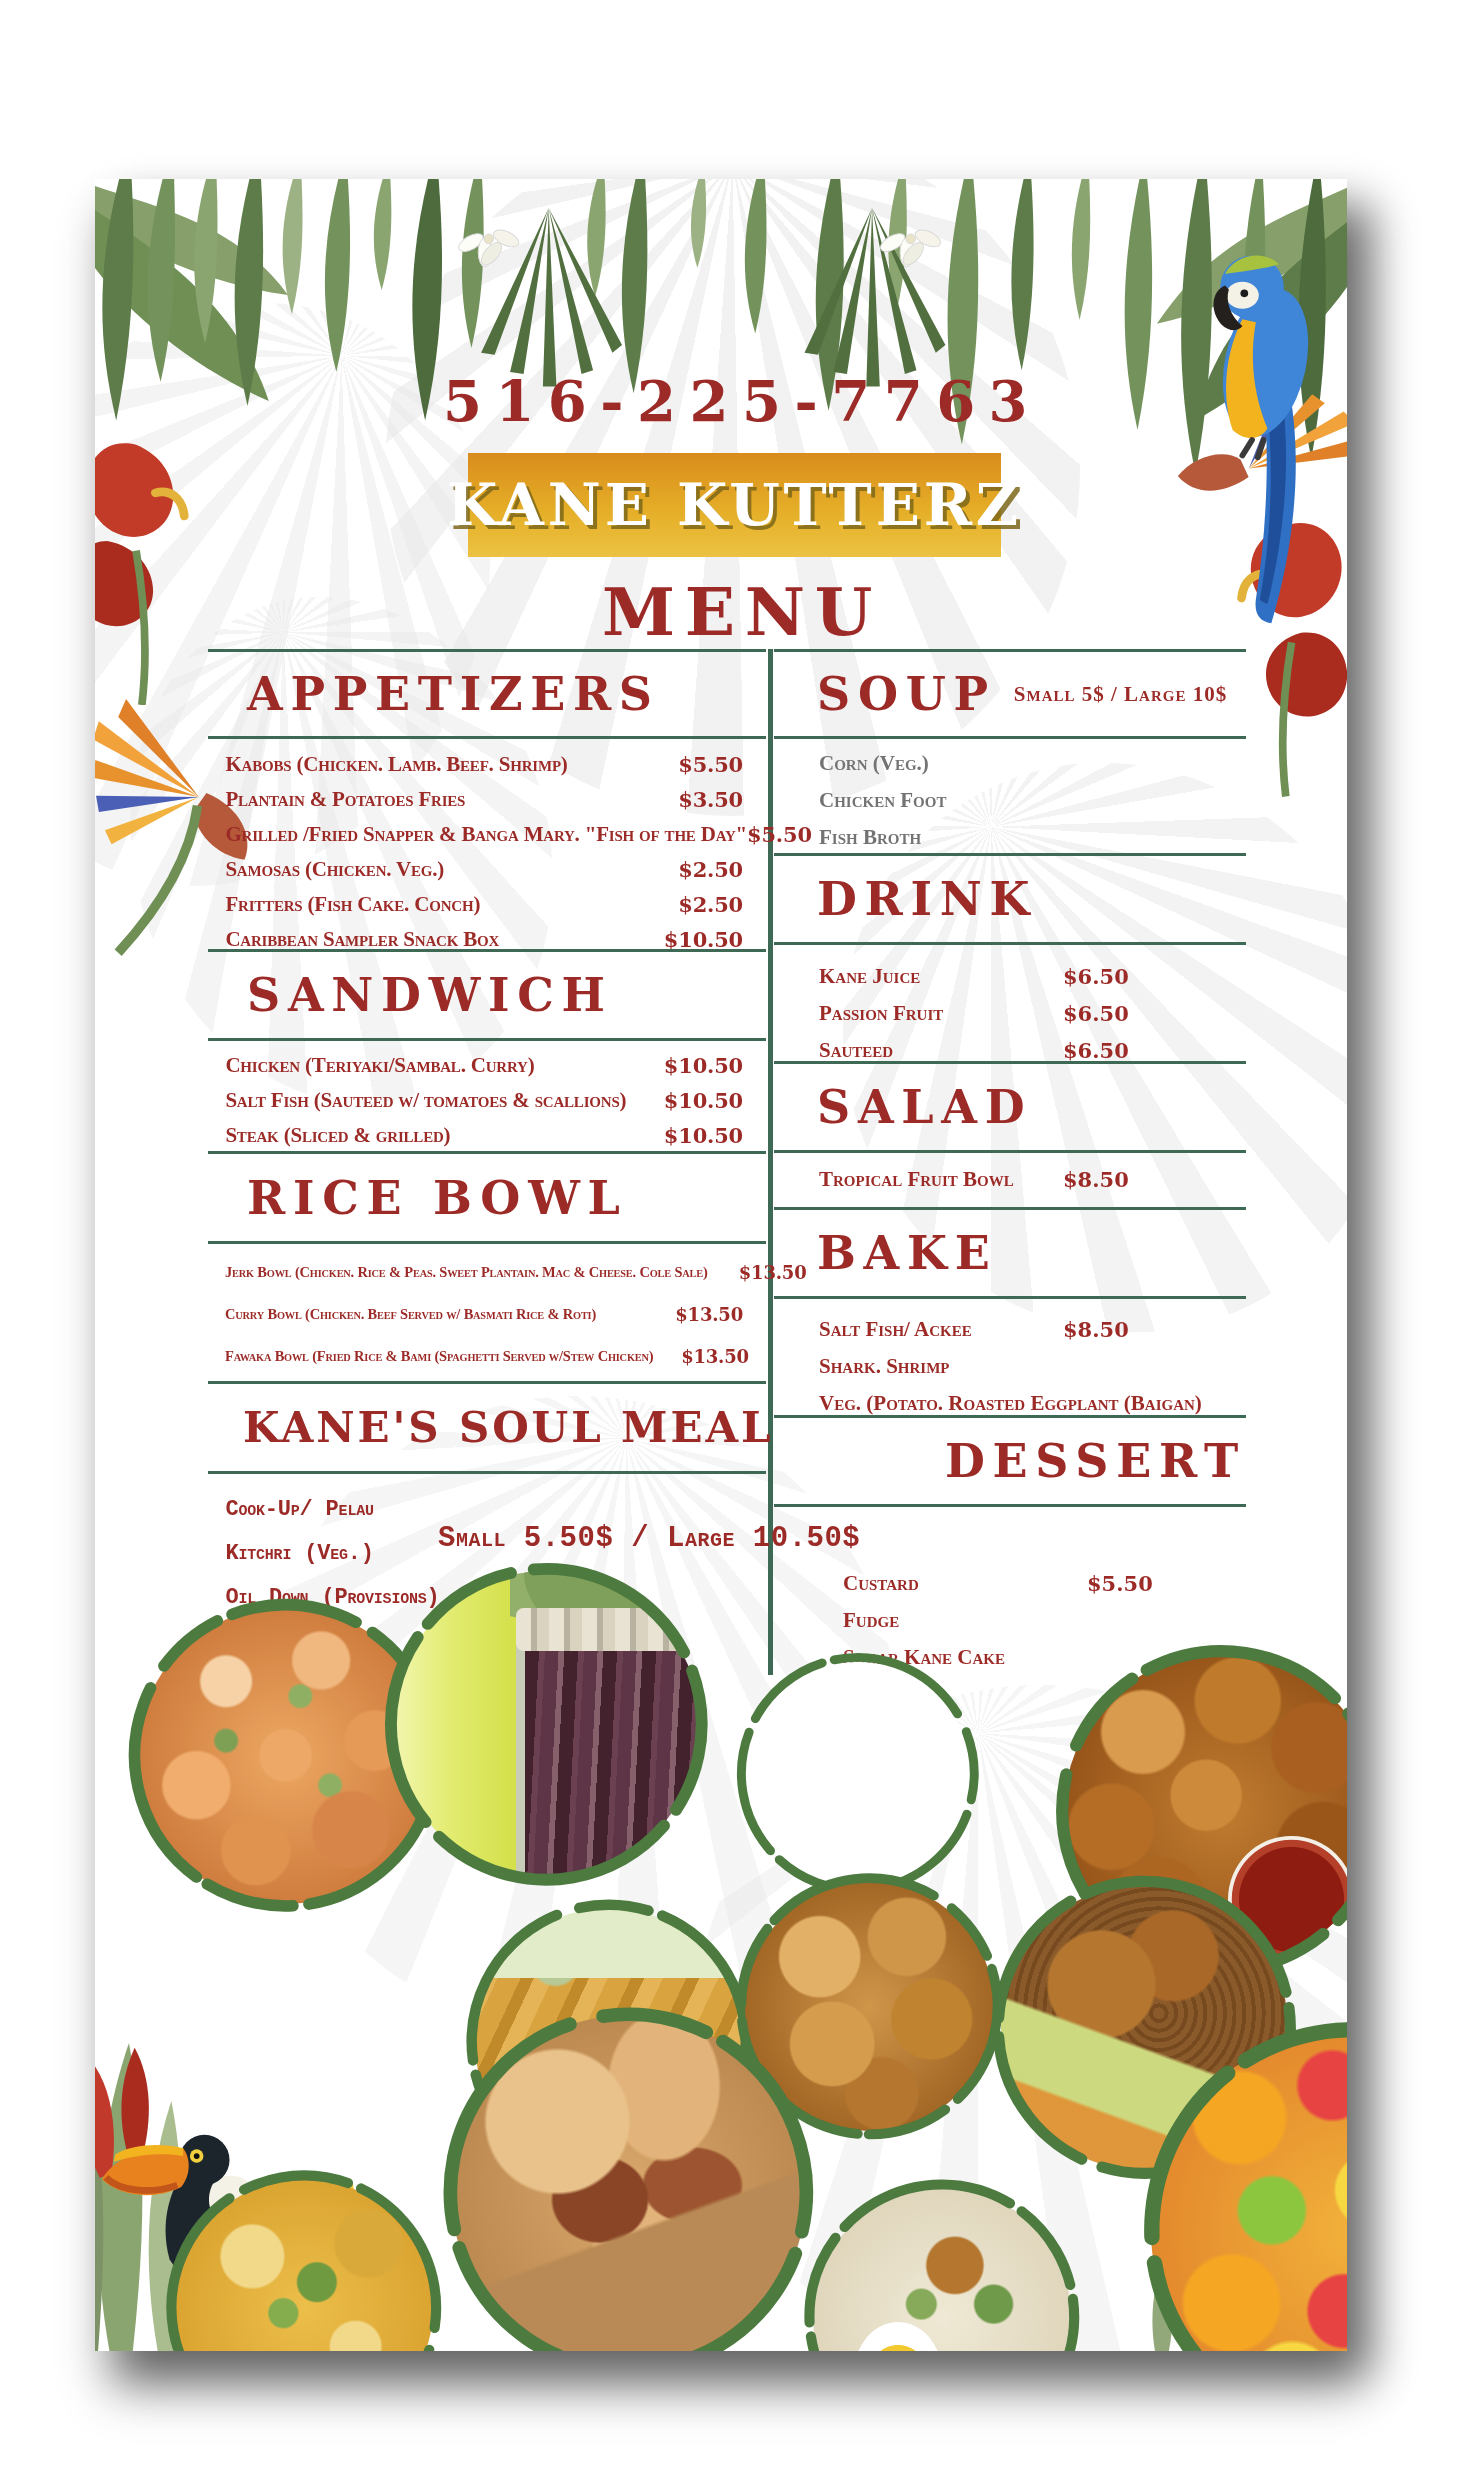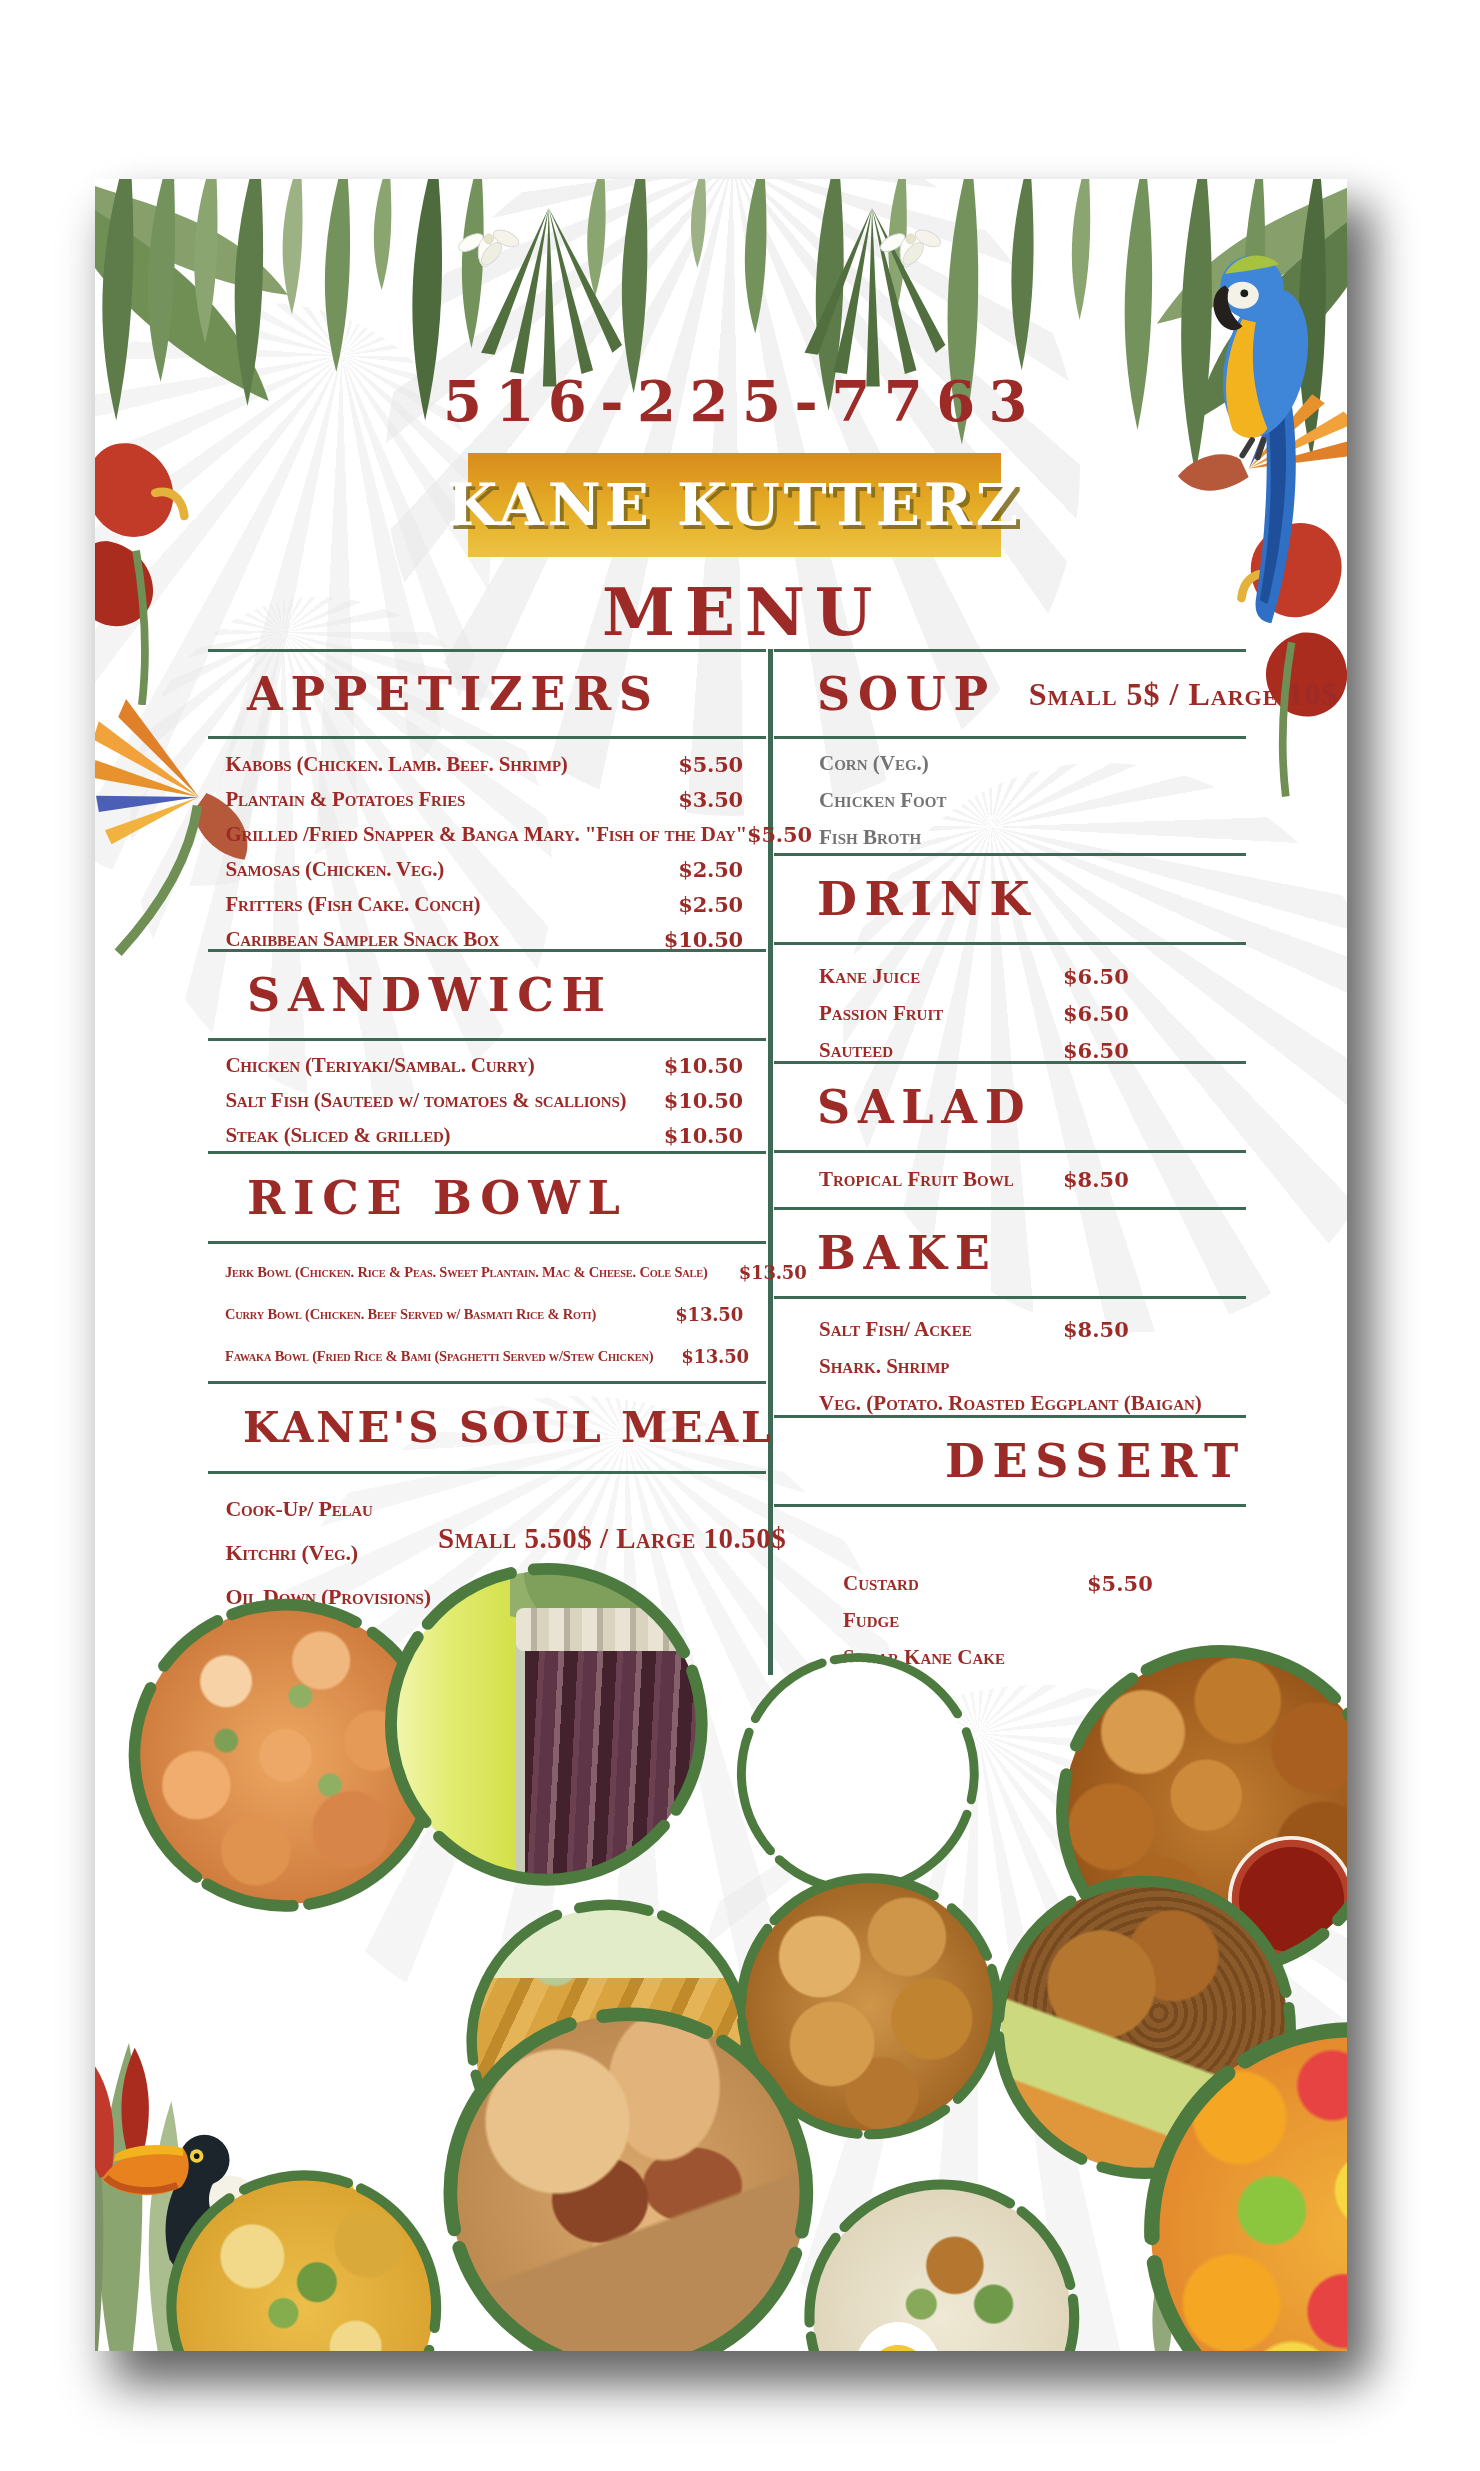--- a/index.html
+++ b/index.html
@@ -21,21 +21,21 @@
   .banner span{font-family:"DejaVu Serif", serif;font-weight:700;font-size:58px;letter-spacing:3.9px;
           color:#ffffff;white-space:nowrap;text-shadow:3.9px 3.9px 0 rgba(125,103,26,.85);}
   .menu-title{position:absolute;left:0;top:394px;width:1294px;text-align:center;
           font-family:"DejaVu Serif", serif;font-weight:700;font-size:66px;letter-spacing:9.7px;color:#9c2b28;}
   
   .hdr{position:absolute;border-top:3.9px solid #3e6a55;border-bottom:3.9px solid #3e6a55;
        box-sizing:border-box;display:flex;align-items:center;background:transparent;}
   .hdr-t{font-family:"DejaVu Serif", serif;font-weight:700;font-size:46px;letter-spacing:7.7px;
          color:#9c2b28;white-space:nowrap;}
   .hdr-note{font-family:"Liberation Serif", serif;font-weight:700;font-variant:small-caps;
-         font-size:32px;letter-spacing:1px;color:#9c2b28;margin-left:33px;white-space:nowrap;}
+         font-size:21px;letter-spacing:1px;color:#9c2b28;margin-left:18px;white-space:nowrap;}
   .items{position:absolute;box-sizing:border-box;}
   .lrow{display:flex;align-items:center;height:35px;padding:0 23px 0 17.4px;
         font-weight:700;font-variant:small-caps;font-size:21px;letter-spacing:-0.2px;color:#9c2b28;}
   .lrow .nm{flex:1;white-space:nowrap;}
   .lrow .pr{font-family:"DejaVu Serif", serif;font-variant:normal;font-size:21px;}
   .tight .lrow{height:42px;font-size:15.4px;}
   .tight .lrow .nm{transform:scaleX(.94);transform-origin:left center;}
   .tight .lrow .pr{font-size:18px;}
   .rrow{display:grid;grid-template-columns:244px auto;align-items:center;height:37px;
         padding-left:45px;font-weight:700;font-variant:small-caps;font-size:21px;color:#9c2b28;}
@@ -336,21 +336,21 @@
         <div class="lrow">
         <span class="nm">Fawaka Bowl (Fried Rice &amp; Bami (Spaghetti Served w/Stew Chicken)</span>
         <span class="pr">$13.50</span>
       </div>
       </div>
 
     <div class="hdr" style="left:113px;top:1202px;width:558px;height:93px;">
       <span class="hdr-t" style="margin-left:35px;font-size:42px;letter-spacing:2.9px;">KANE'S SOUL MEAL</span>
     </div>
     <div class="items soul" style="left:113px;top:1308px;width:558px;height:164px;">
-      <div style="position:relative;width:100%;height:100%;">
+      <div style="position:relative;width:100%;height:100%;font-family:Liberation Mono, monospace;">
         <div>
 
         <div class="lrow">
             <span class="nm">Cook-Up/ Pelau</span>
           </div>
             <div class="lrow">
             <span class="nm">Kitchri (Veg.)</span>
           </div>
             <div class="lrow">
             <span class="nm">Oil Down (Provisions)</span>

